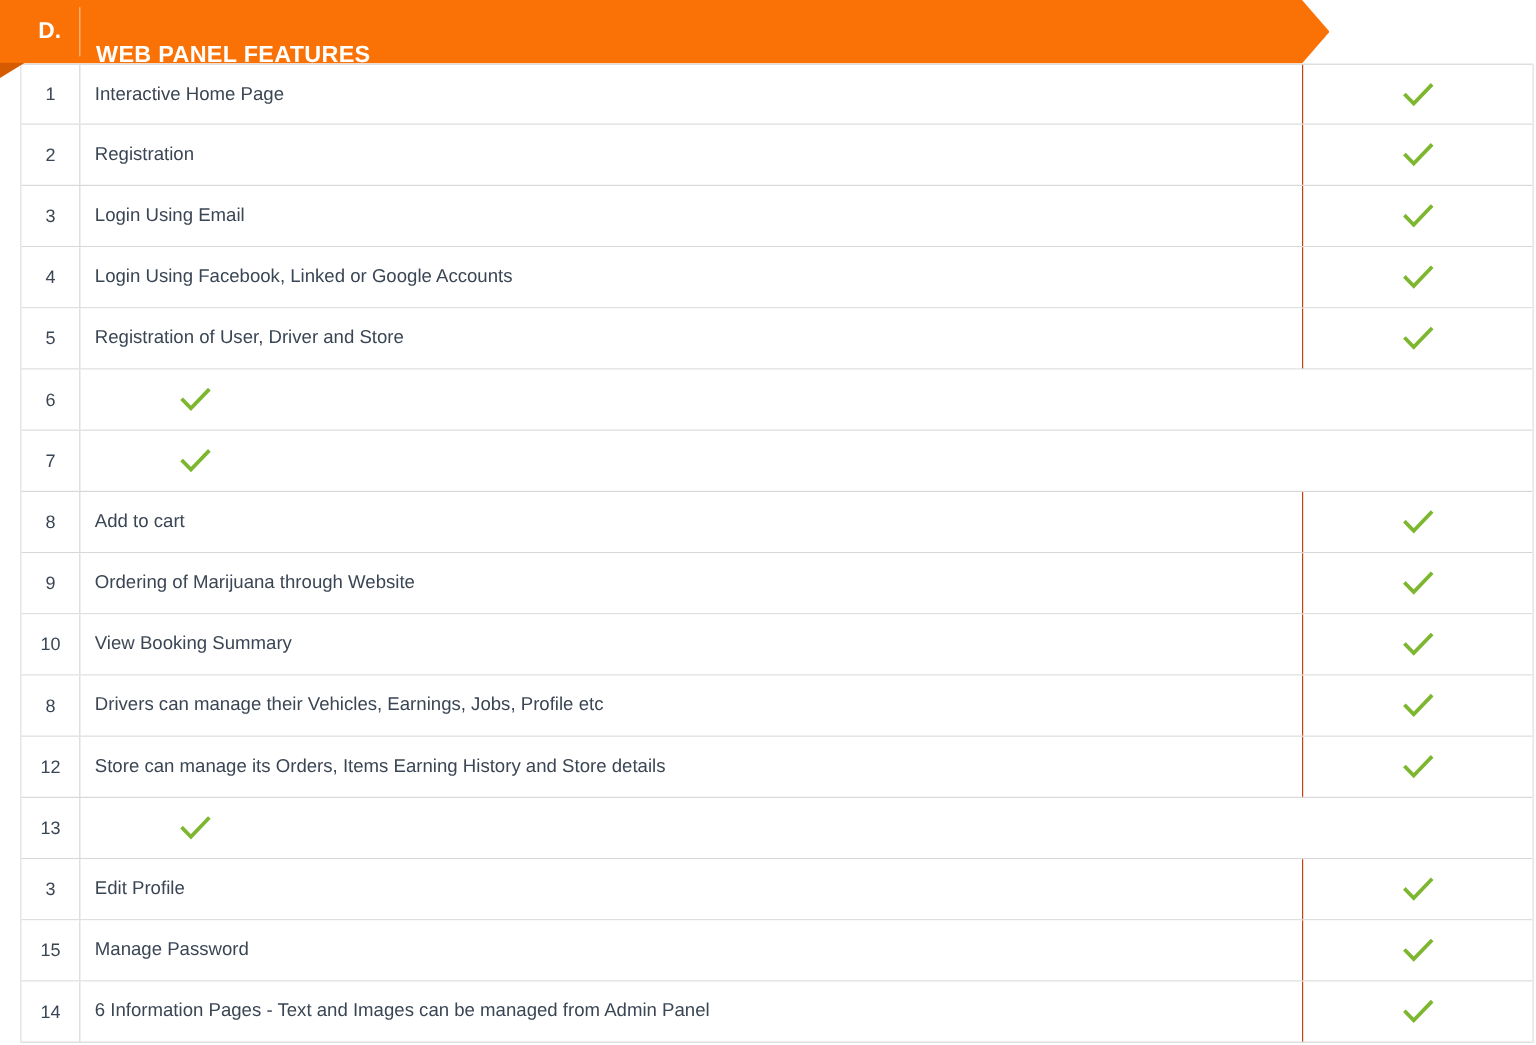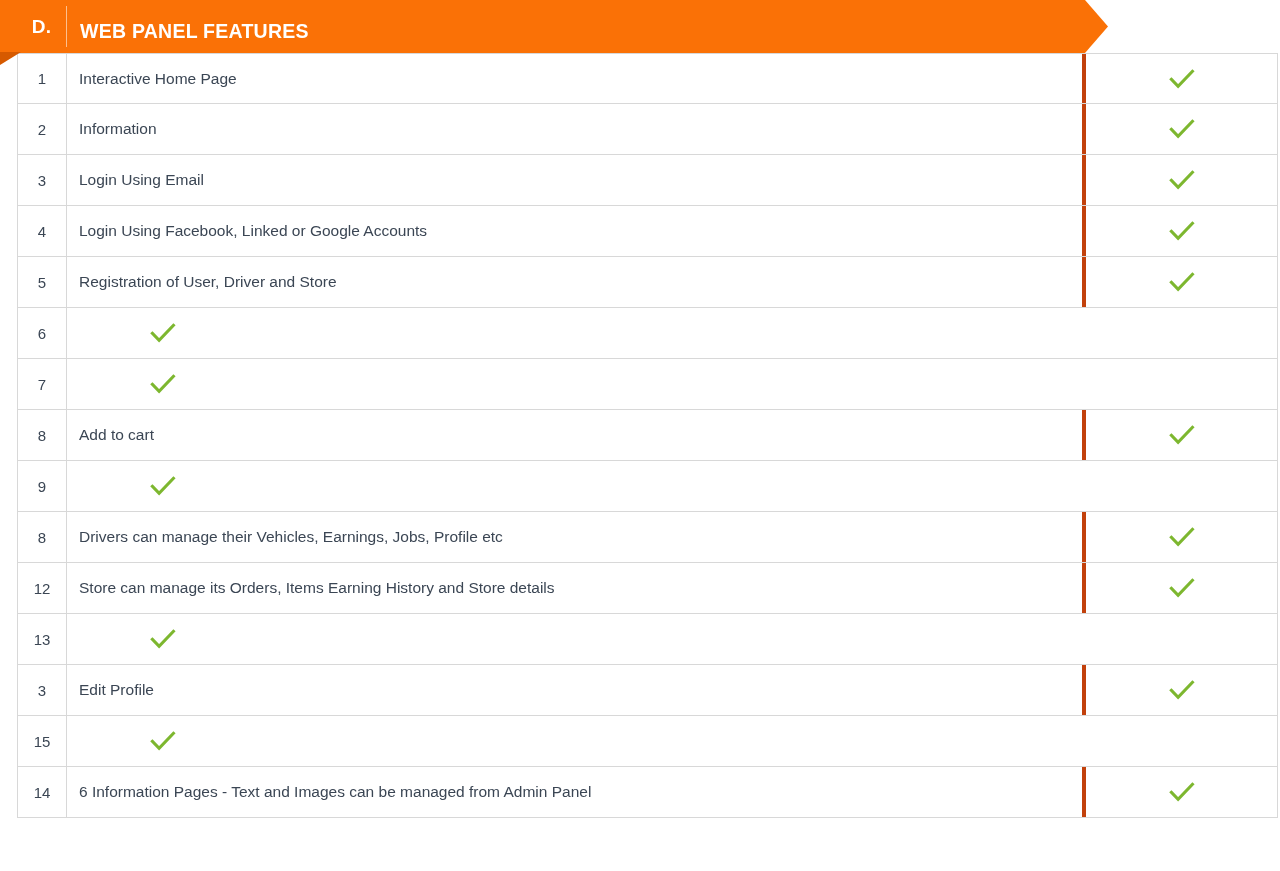--- a/index.html
+++ b/index.html
@@ -71,21 +71,21 @@
     left: 66px;
     top: 6px;
     width: 1px;
     height: 41px;
     background: rgba(255,255,255,0.55);
   }
 
   .banner-title {
     position: absolute;
     left: 80px;
-    top: 0;
+    top: 15px;
     height: 62px;
     display: flex;
     align-items: center;
     color: #ffffff;
     font-size: 19.5px;
     font-weight: bold;
     letter-spacing: 0.25px;
     white-space: nowrap;
   }
 
@@ -121,21 +121,21 @@
 
   .cell-feature {
     flex: 1 1 auto;
     display: flex;
     align-items: center;
     padding-left: 12px;
     color: #3b4654;
     font-size: 15.5px;
     white-space: nowrap;
     overflow: hidden;
-    border-right: 4px solid #c2410c;
+    border-right: 1px solid #c2410c;
   }
 
   .cell-check {
     width: 191px;
     flex: 0 0 191px;
     display: flex;
     align-items: center;
     justify-content: center;
   }
 
@@ -155,21 +155,21 @@
         <div class="cell-num">1</div>
         <div class="cell-feature">Interactive Home Page</div>
         <div class="cell-check">
           <svg class="check-icon" viewBox="0 0 26 22" aria-hidden="true">
             <path d="M2.4 11.4 L9.1 18.3 L23.4 3.4" fill="none" stroke="#7DB72F" stroke-width="3.1" stroke-linecap="square" stroke-linejoin="miter"></path>
           </svg>
         </div>
       </div>
       <div class="row">
         <div class="cell-num">2</div>
-        <div class="cell-feature">Information</div>
+        <div class="cell-feature">Registration</div>
         <div class="cell-check">
           <svg class="check-icon" viewBox="0 0 26 22" aria-hidden="true">
             <path d="M2.4 11.4 L9.1 18.3 L23.4 3.4" fill="none" stroke="#7DB72F" stroke-width="3.1" stroke-linecap="square" stroke-linejoin="miter"></path>
           </svg>
         </div>
       </div>
       <div class="row">
         <div class="cell-num">3</div>
         <div class="cell-feature">Login Using Email</div>
         <div class="cell-check">
@@ -216,20 +216,30 @@
         <div class="cell-num">8</div>
         <div class="cell-feature">Add to cart</div>
         <div class="cell-check">
           <svg class="check-icon" viewBox="0 0 26 22" aria-hidden="true">
             <path d="M2.4 11.4 L9.1 18.3 L23.4 3.4" fill="none" stroke="#7DB72F" stroke-width="3.1" stroke-linecap="square" stroke-linejoin="miter"></path>
           </svg>
         </div>
       </div>
       <div class="row">
         <div class="cell-num">9</div>
+        <div class="cell-feature">Ordering of Marijuana through Website</div>
+        <div class="cell-check">
+          <svg class="check-icon" viewBox="0 0 26 22" aria-hidden="true">
+            <path d="M2.4 11.4 L9.1 18.3 L23.4 3.4" fill="none" stroke="#7DB72F" stroke-width="3.1" stroke-linecap="square" stroke-linejoin="miter"></path>
+          </svg>
+        </div>
+      </div>
+      <div class="row">
+        <div class="cell-num">10</div>
+        <div class="cell-feature">View Booking Summary</div>
         <div class="cell-check">
           <svg class="check-icon" viewBox="0 0 26 22" aria-hidden="true">
             <path d="M2.4 11.4 L9.1 18.3 L23.4 3.4" fill="none" stroke="#7DB72F" stroke-width="3.1" stroke-linecap="square" stroke-linejoin="miter"></path>
           </svg>
         </div>
       </div>
       <div class="row">
         <div class="cell-num">8</div>
         <div class="cell-feature">Drivers can manage their Vehicles, Earnings, Jobs, Profile etc</div>
         <div class="cell-check">
@@ -259,20 +269,21 @@
         <div class="cell-num">3</div>
         <div class="cell-feature">Edit Profile</div>
         <div class="cell-check">
           <svg class="check-icon" viewBox="0 0 26 22" aria-hidden="true">
             <path d="M2.4 11.4 L9.1 18.3 L23.4 3.4" fill="none" stroke="#7DB72F" stroke-width="3.1" stroke-linecap="square" stroke-linejoin="miter"></path>
           </svg>
         </div>
       </div>
       <div class="row">
         <div class="cell-num">15</div>
+        <div class="cell-feature">Manage Password</div>
         <div class="cell-check">
           <svg class="check-icon" viewBox="0 0 26 22" aria-hidden="true">
             <path d="M2.4 11.4 L9.1 18.3 L23.4 3.4" fill="none" stroke="#7DB72F" stroke-width="3.1" stroke-linecap="square" stroke-linejoin="miter"></path>
           </svg>
         </div>
       </div>
       <div class="row">
         <div class="cell-num">14</div>
         <div class="cell-feature">6 Information Pages - Text and Images can be managed from Admin Panel</div>
         <div class="cell-check">

